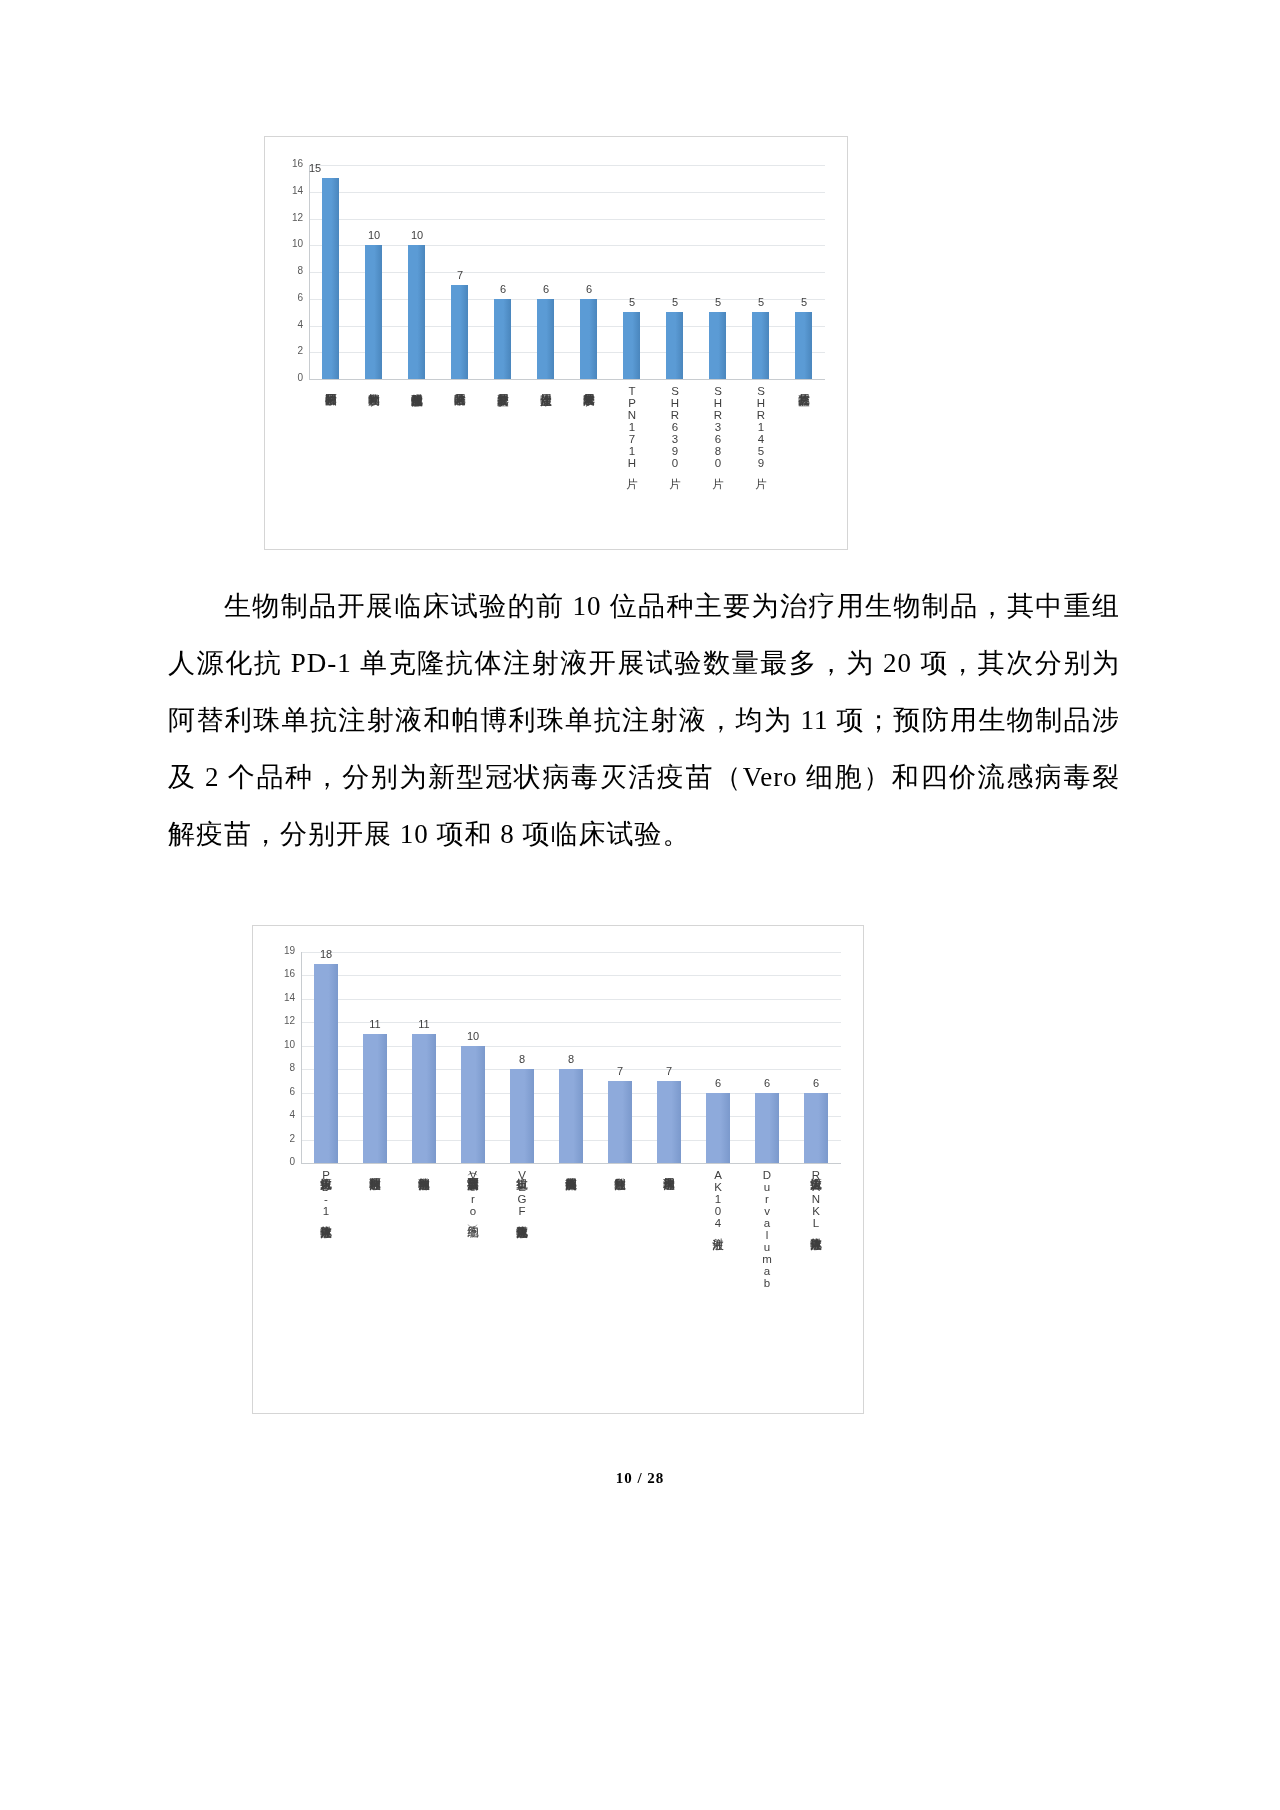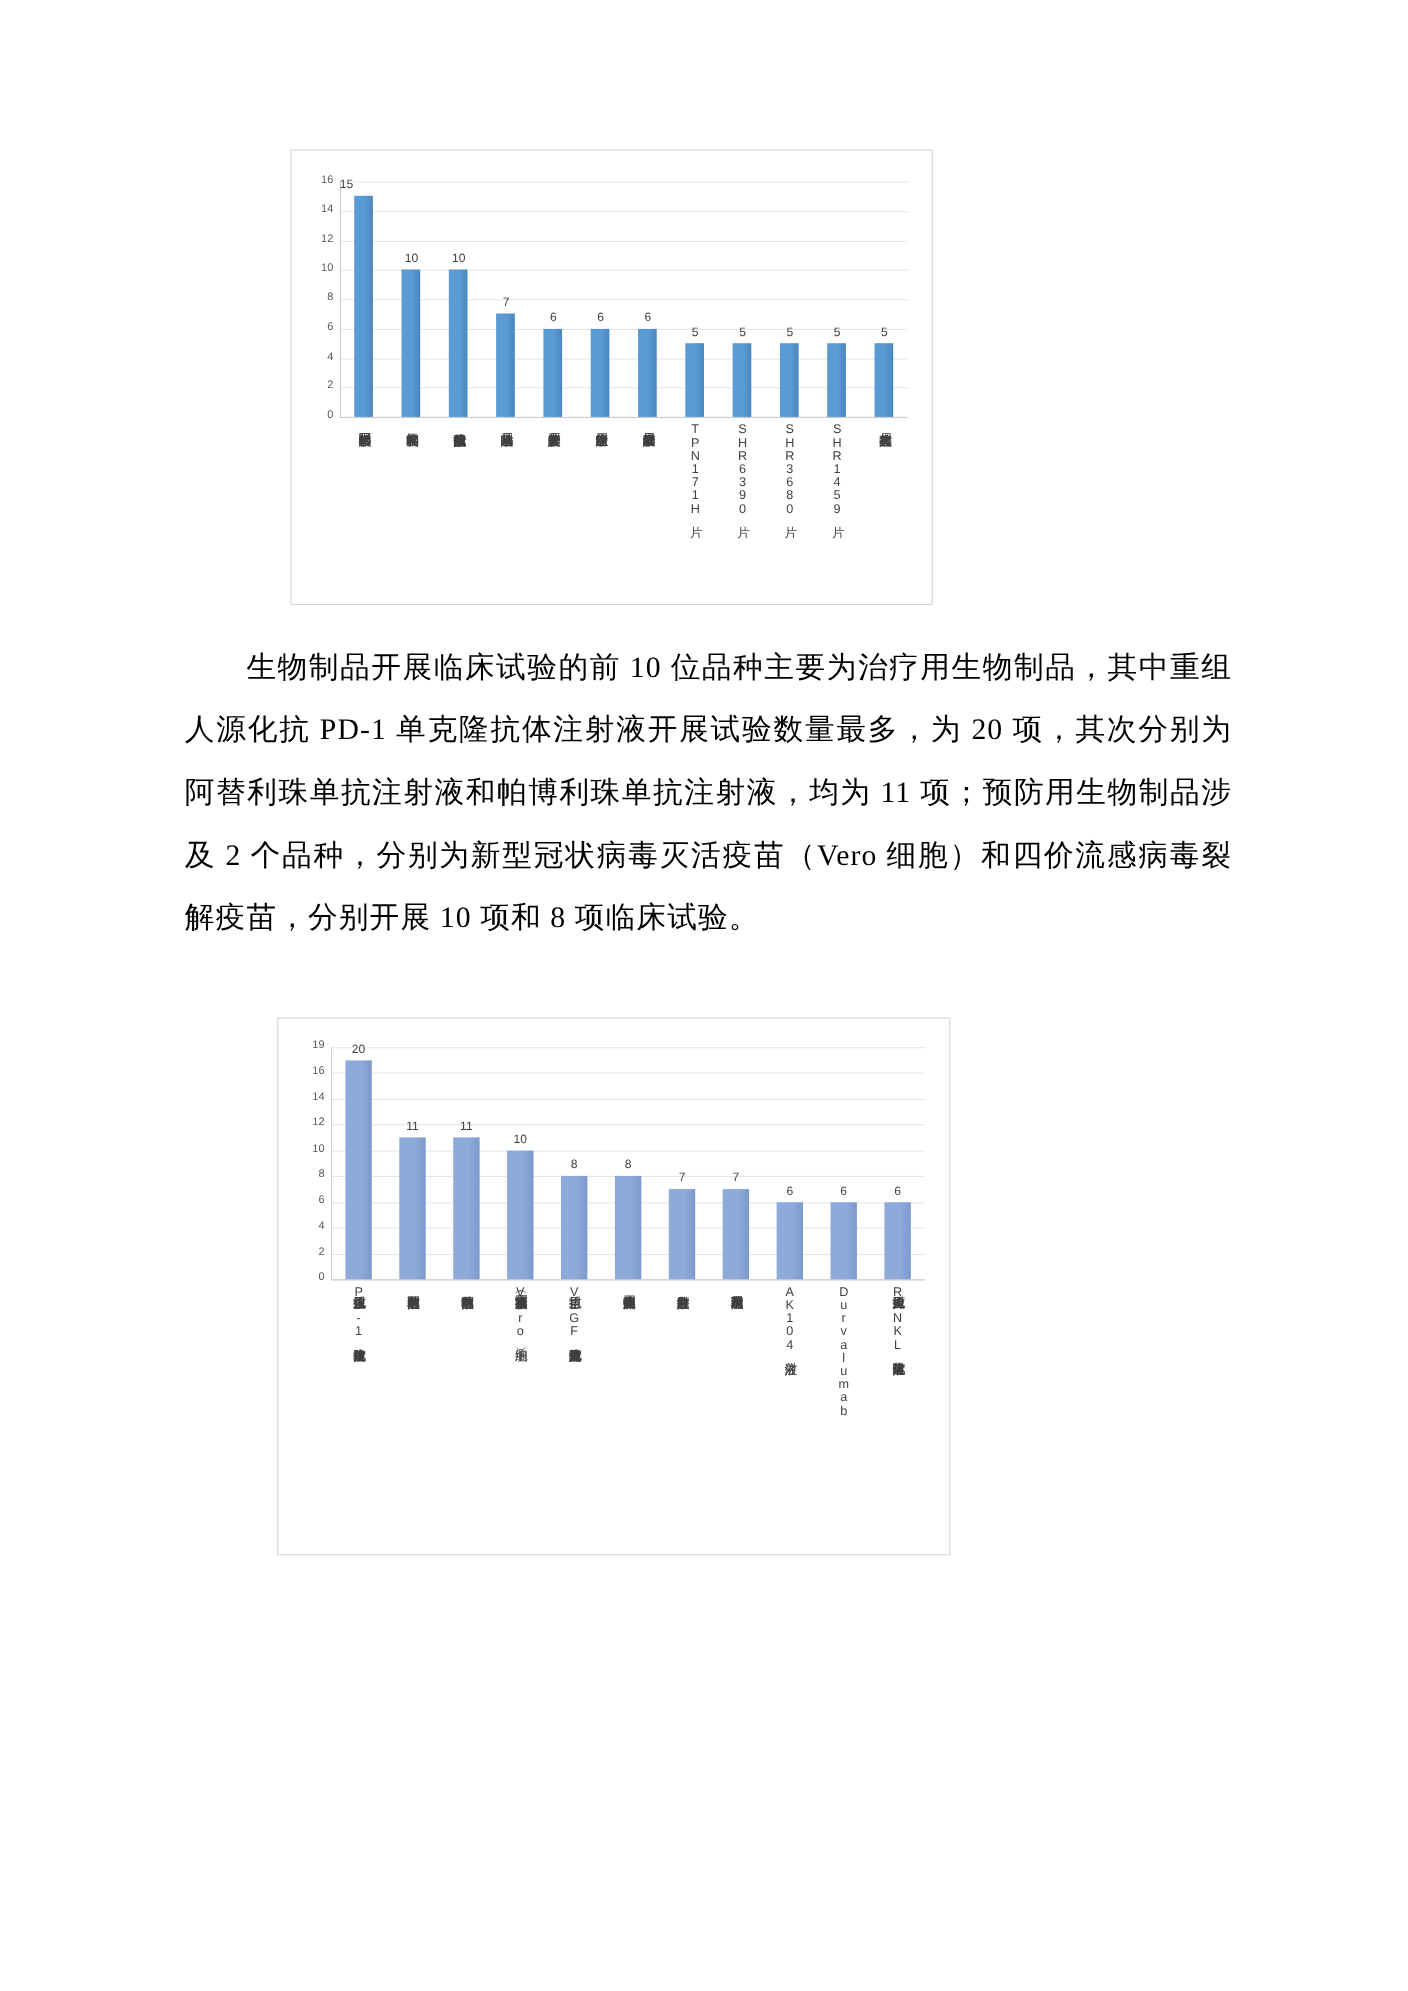--- a/index.html
+++ b/index.html
@@ -202,21 +202,21 @@
         <div class="ytick" style="left: 18px; top: 89px;">12</div>
         <div class="gridline" style="left: 48px; top: 73px; width: 540px;"></div>
         <div class="ytick" style="left: 18px; top: 66px;">14</div>
         <div class="gridline" style="left: 48px; top: 49px; width: 540px;"></div>
         <div class="ytick" style="left: 18px; top: 42px;">16</div>
         <div class="gridline" style="left: 48px; top: 26px; width: 540px;"></div>
         <div class="ytick" style="left: 18px; top: 19px;">19</div>
         <div class="axisline" style="left: 48px; top: 237px; width: 540px; height: 1px;"></div>
         <div class="axisline" style="left: 48px; top: 26px; width: 1px; height: 211px;"></div>
         <div class="bar b2" style="left: 61px; top: 38px; width: 24px; height: 199px;"></div>
-        <div class="bar-value" style="left: 53px; top: 22px;">20</div>
+        <div class="bar-value" style="left: 53px; top: 22px;">18</div>
         <div class="cat-label" style="left: 66px; top: 243px; font-size: 11.5px;">重组人源化抗PD-1单克隆抗体注射液</div>
         <div class="bar b2" style="left: 110px; top: 108px; width: 24px; height: 129px;"></div>
         <div class="bar-value" style="left: 102px; top: 92px;">11</div>
         <div class="cat-label" style="left: 115px; top: 243px; font-size: 11.5px;">阿替利珠单抗注射液</div>
         <div class="bar b2" style="left: 159px; top: 108px; width: 24px; height: 129px;"></div>
         <div class="bar-value" style="left: 151px; top: 92px;">11</div>
         <div class="cat-label" style="left: 164px; top: 243px; font-size: 11.5px;">帕博利珠单抗注射液</div>
         <div class="bar b2" style="left: 208px; top: 120px; width: 24px; height: 117px;"></div>
         <div class="bar-value" style="left: 200px; top: 104px;">10</div>
         <div class="cat-label" style="left: 213px; top: 243px; font-size: 11.5px;">新型冠状病毒灭活疫苗（Vero细胞）</div>
@@ -237,14 +237,15 @@
         <div class="cat-label" style="left: 458px; top: 243px; font-size: 11.5px;">AK104注射液</div>
         <div class="bar b2" style="left: 502px; top: 167px; width: 24px; height: 70px;"></div>
         <div class="bar-value" style="left: 494px; top: 151px;">6</div>
         <div class="cat-label" style="left: 507px; top: 243px; font-size: 11.5px;">Durvalumab</div>
         <div class="bar b2" style="left: 551px; top: 167px; width: 24px; height: 70px;"></div>
         <div class="bar-value" style="left: 543px; top: 151px;">6</div>
         <div class="cat-label" style="left: 556px; top: 243px; font-size: 11.5px;">重组全人源抗RANKL单克隆抗体注射液</div>
       </div>
   </div>
 
+  <div class="footer">10 / 28</div>
 
 </div>
 
 </body></html>

